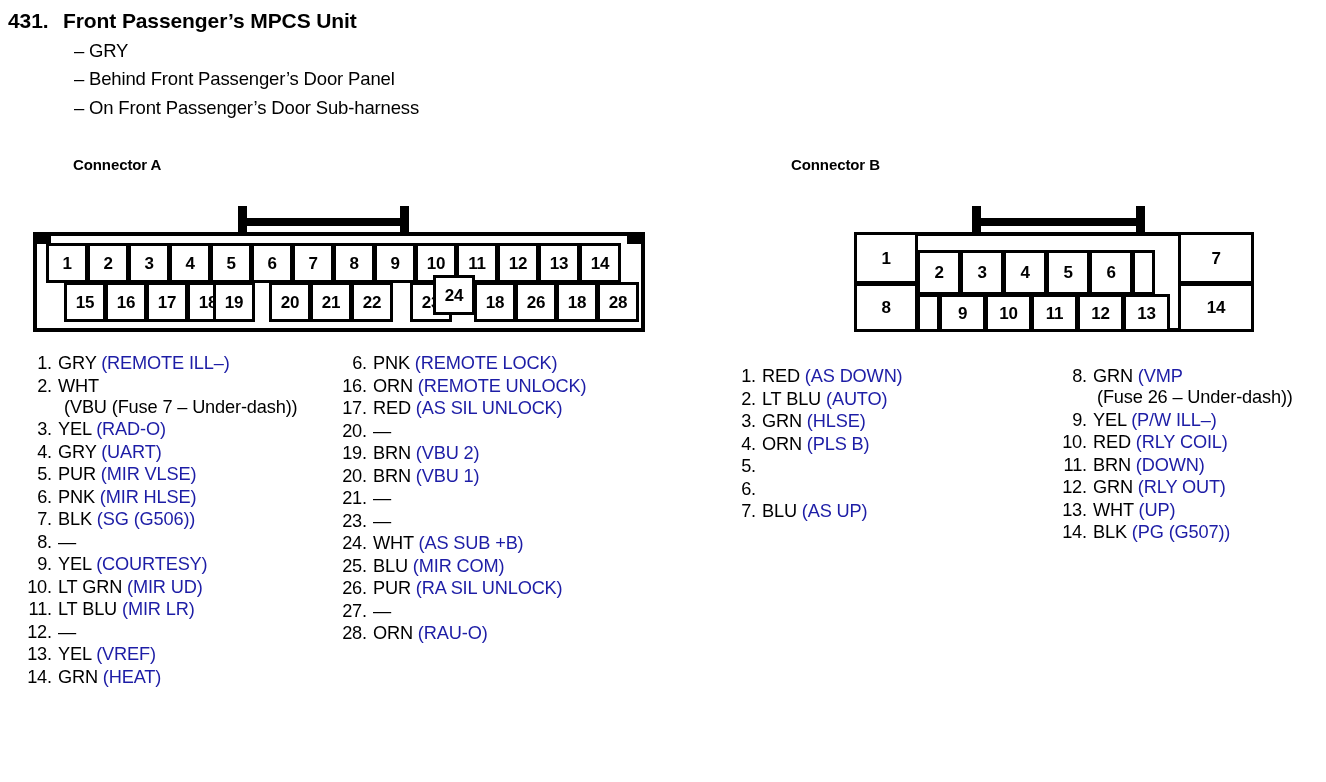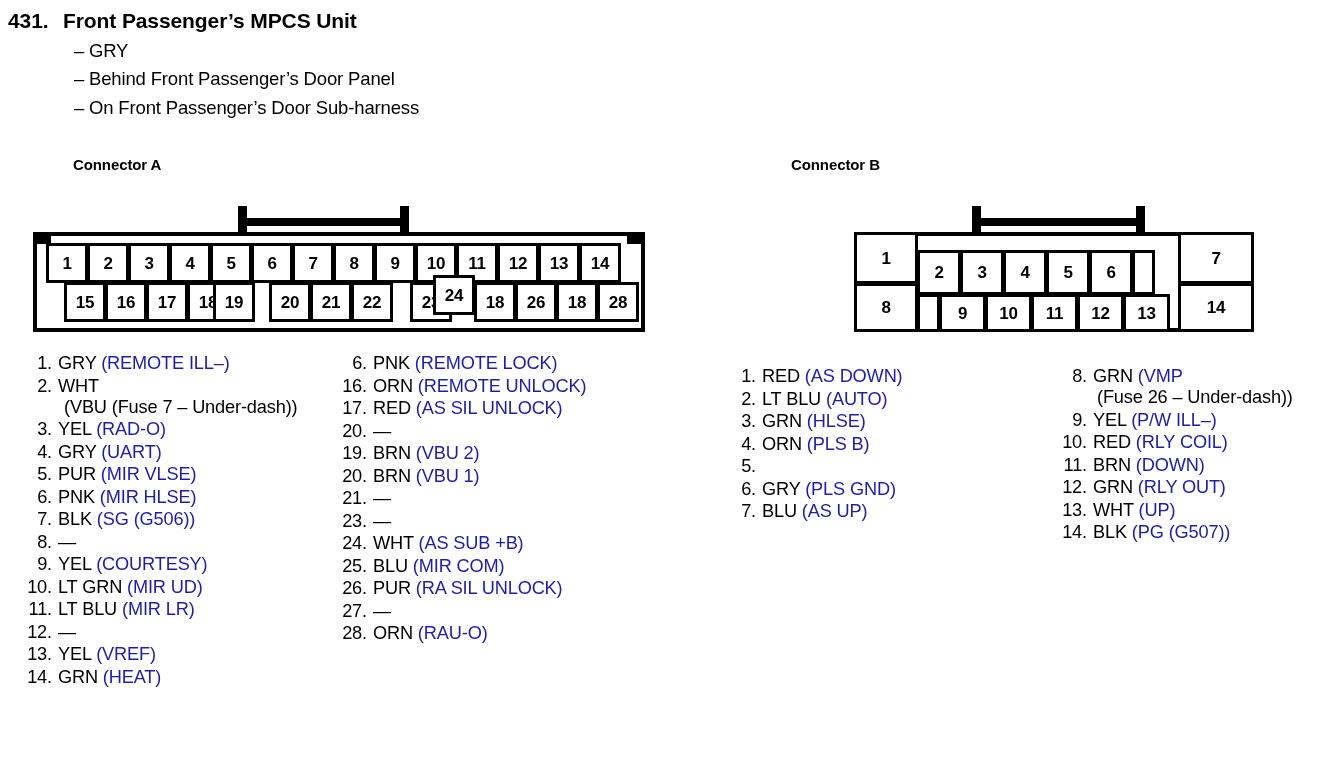--- a/index.html
+++ b/index.html
@@ -348,21 +348,20 @@
     </div>
     <div class="pin-row">
       <span class="pin-num">4.</span>
       <span class="pin-body"><span class="pin-color">ORN</span><span class="pin-sig"> (PLS B)</span></span>
     </div>
     <div class="pin-row">
       <span class="pin-num">5.</span>
     </div>
     <div class="pin-row">
       <span class="pin-num">6.</span>
-      <span class="pin-body"><span class="pin-color">GRY</span><span class="pin-sig"> (PLS GND)</span></span>
     </div>
     <div class="pin-row">
       <span class="pin-num">7.</span>
       <span class="pin-body"><span class="pin-color">BLU</span><span class="pin-sig"> (AS UP)</span></span>
     </div>
   </div>
 <div id="list-b-right" class="pin-list w-wide">
     <div class="pin-row">
       <span class="pin-num">8.</span>
       <span class="pin-body"><span class="pin-color">GRN</span><span class="pin-sig"> (VMP</span><span class="pin-cont">(Fuse 26 – Under-dash))</span></span>

